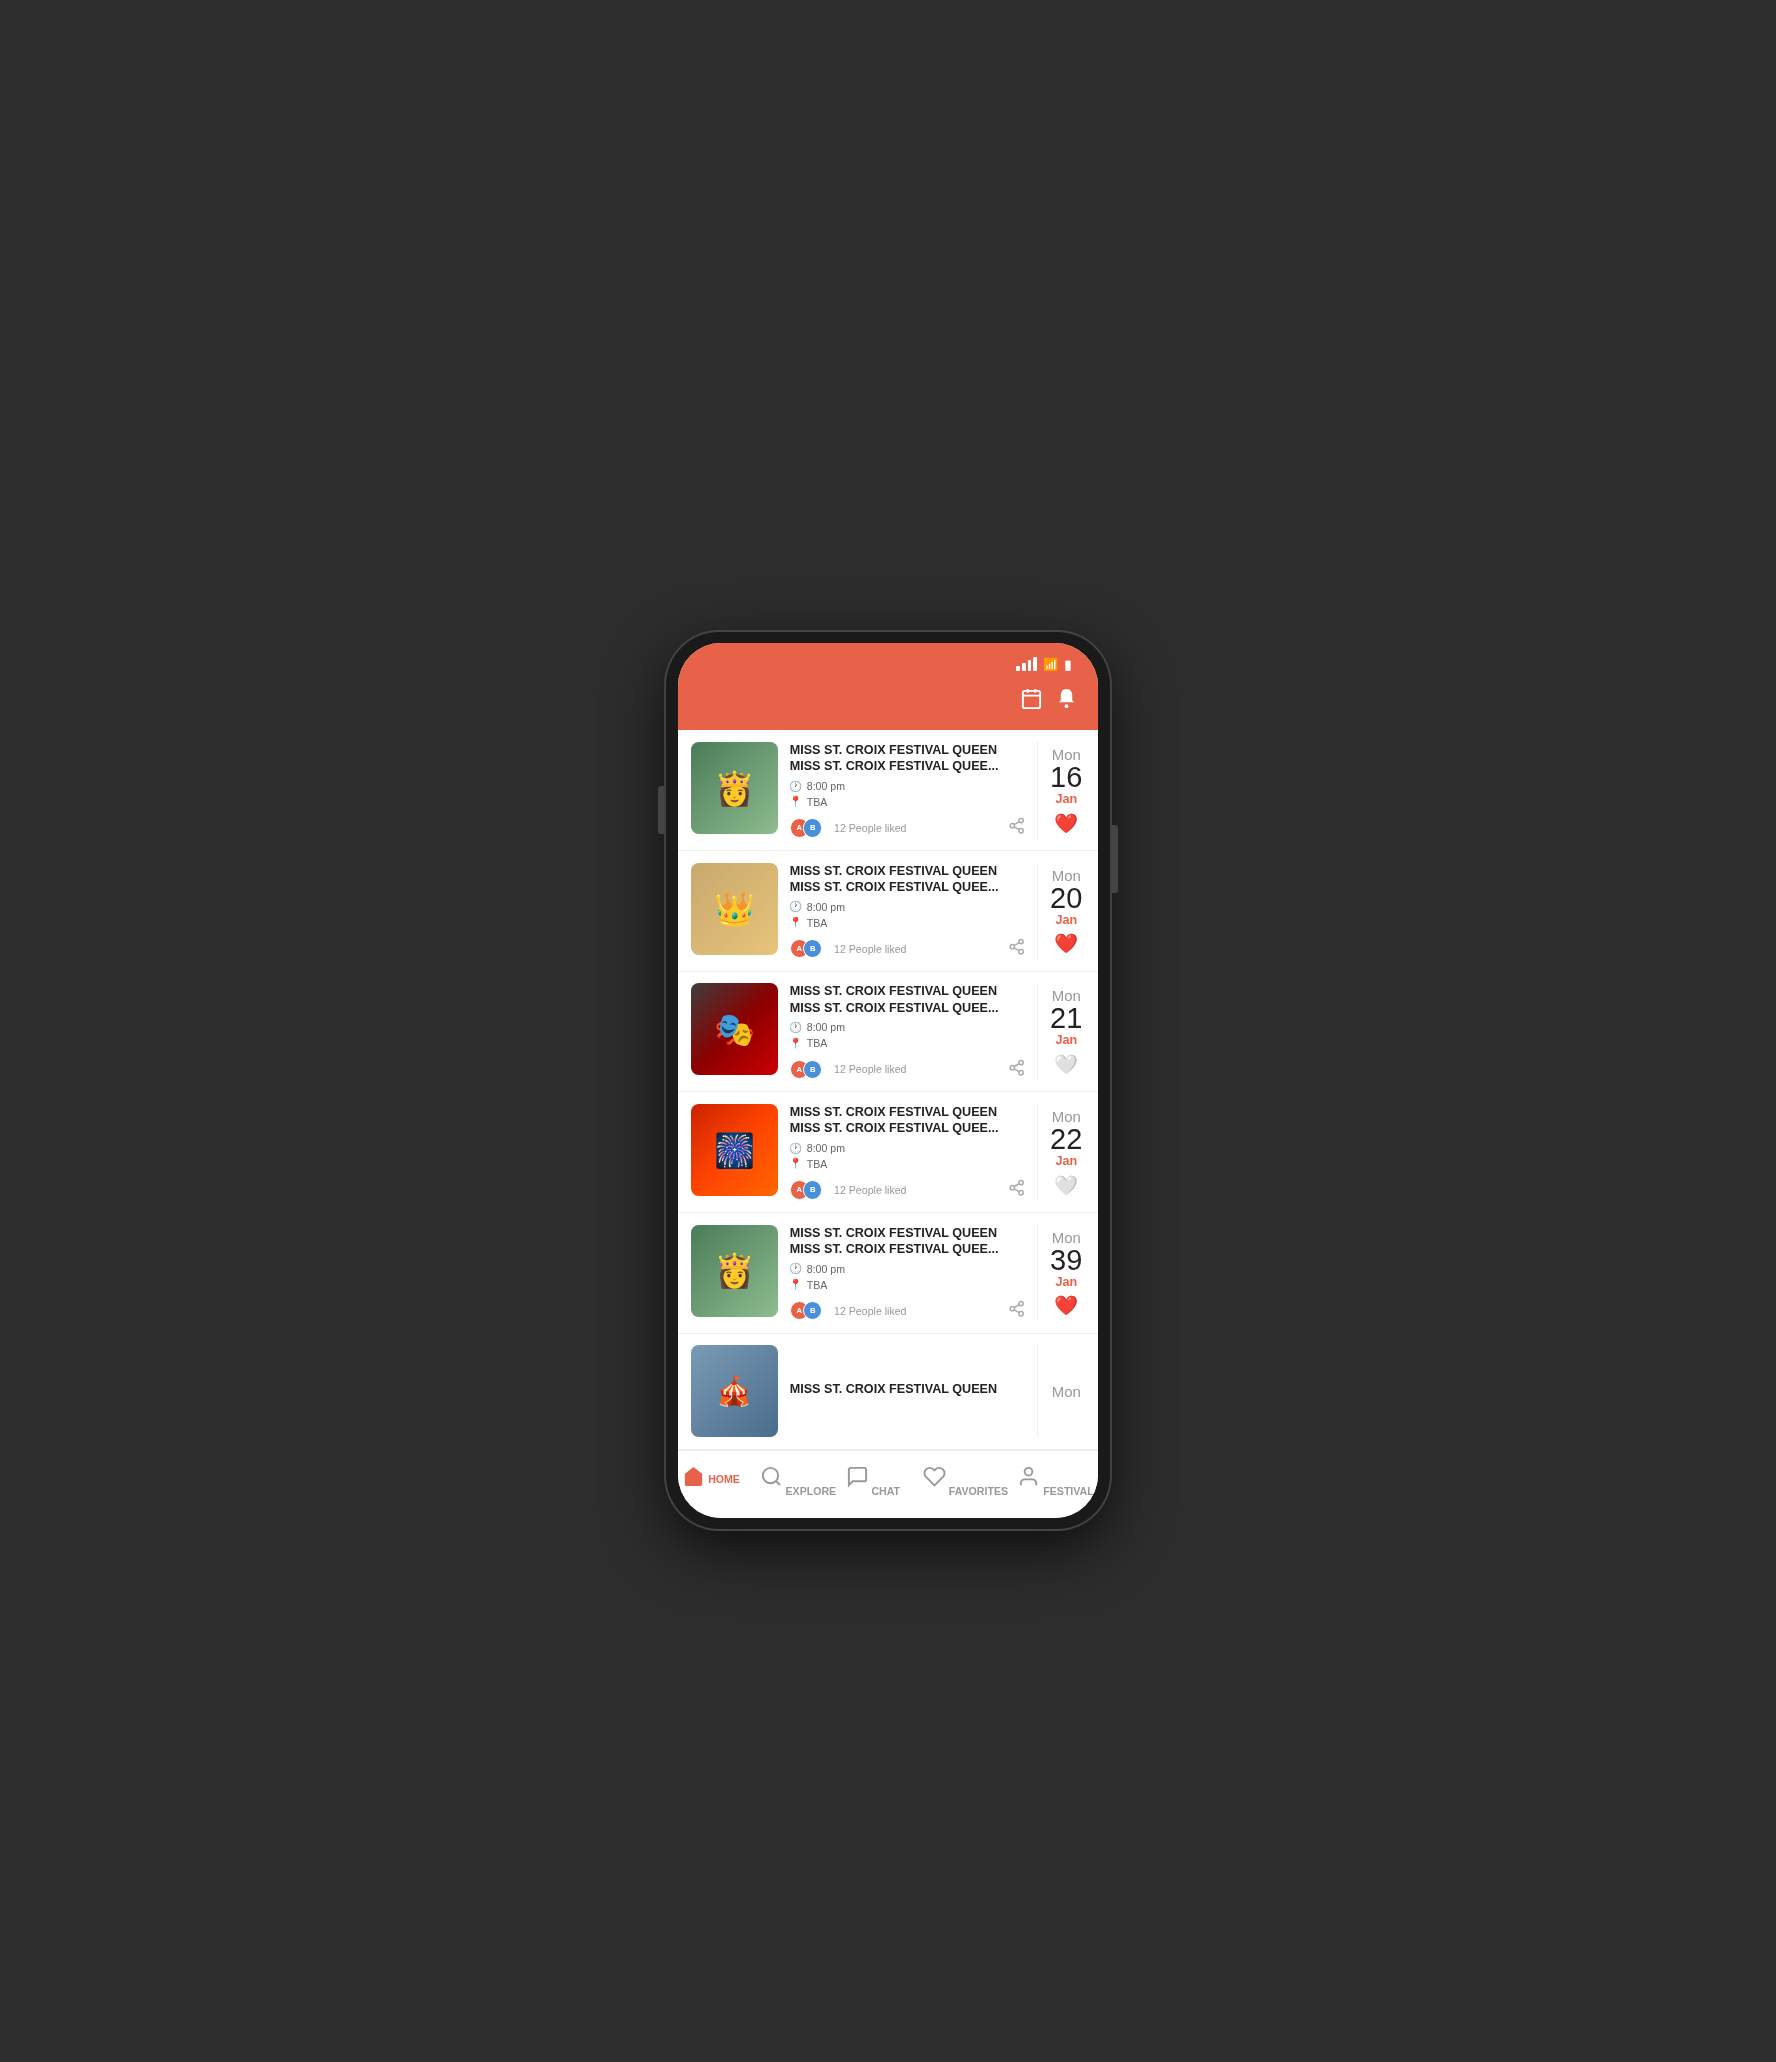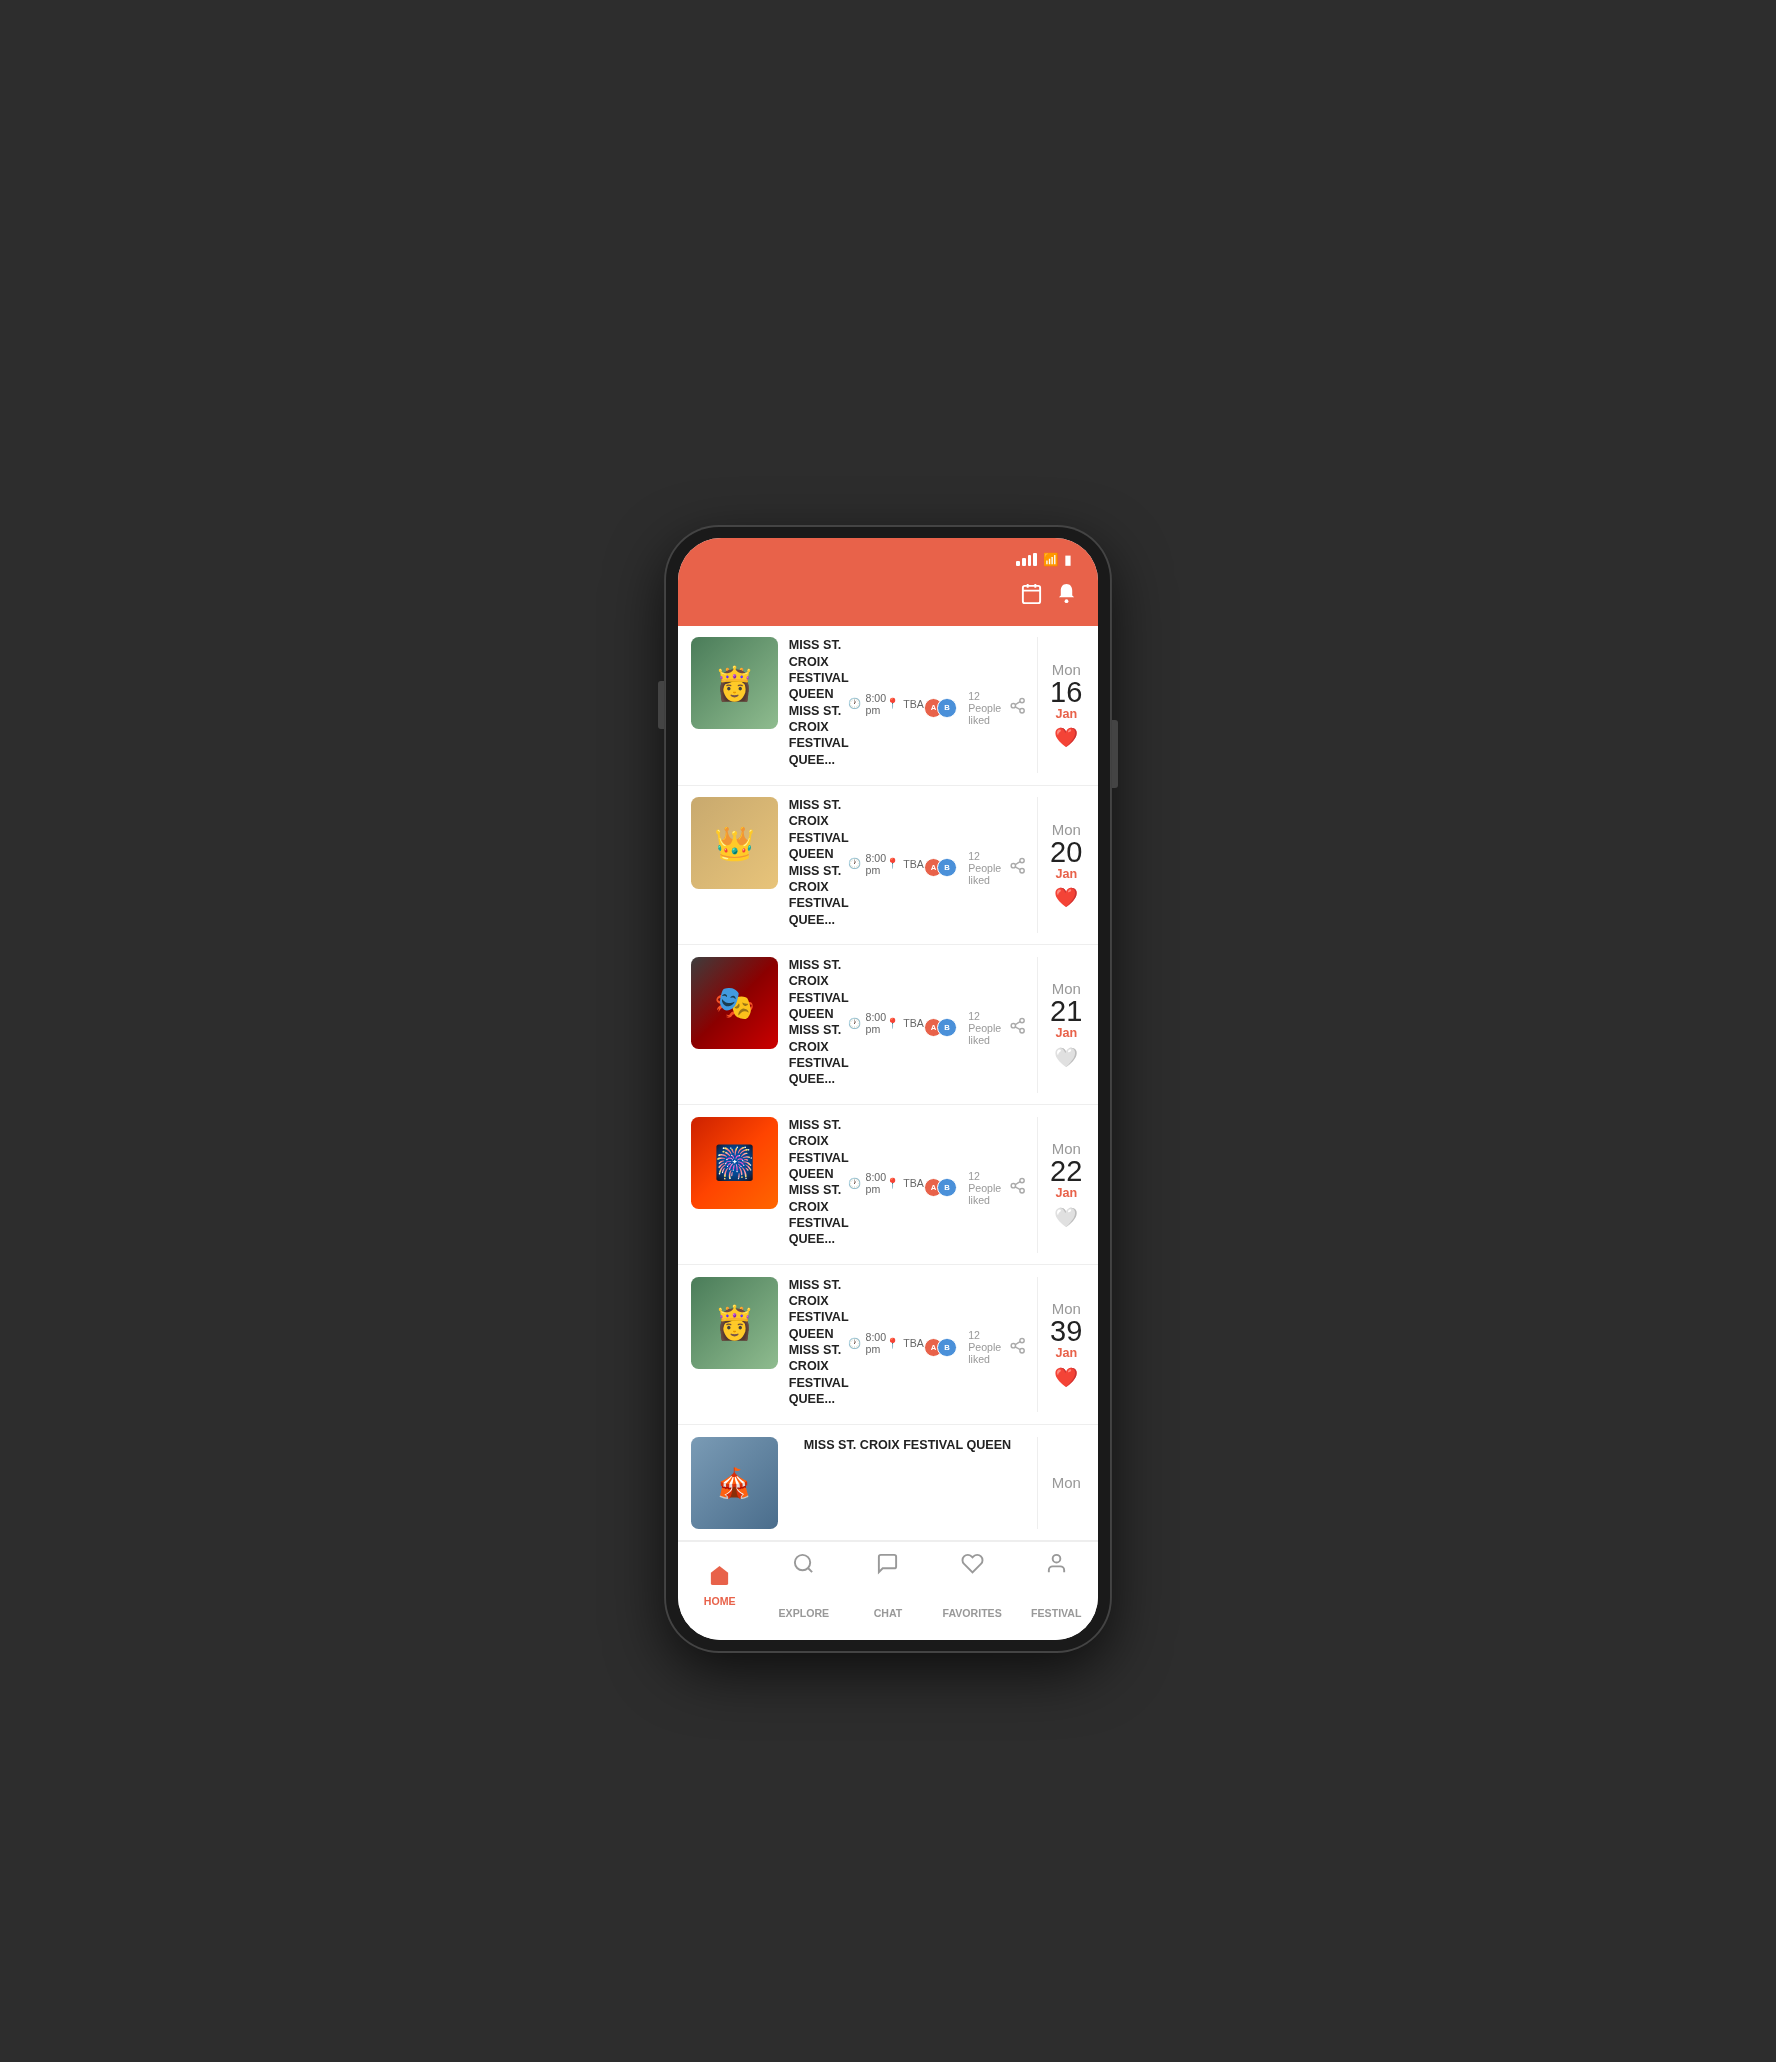--- a/index.html
+++ b/index.html
@@ -117,21 +117,21 @@
       border-radius: 7.7px;
       flex-shrink: 0;
       display: flex;
       align-items: center;
       justify-content: center;
       font-size: 27px;
     }
     .event-content {
       flex: 1;
       display: flex;
-      flex-direction: row;
+      flex-direction: column;
       justify-content: center;
       min-width: 0;
     }
     .event-title {
       font-size: 12.6px;
       font-weight: 700;
       color: #222;
       line-height: 1.3;
       margin-bottom: 4.8px;
     }
@@ -217,21 +217,21 @@
     .bottom-nav {
       background: white;
       display: flex;
       justify-content: space-around;
       align-items: center;
       padding: 9.7px 0 21px;
       border-top: 1px solid #eee;
     }
     .nav-item {
       display: flex;
-      flex-direction: column;
+      flex-direction: row;
       align-items: center;
       gap: 2.9px;
       cursor: pointer;
       min-width: 68px;
     }
     .nav-icon { font-size: 21px; }
     .nav-label { font-size: 10.6px; font-weight: 600; }
     .nav-item.active .nav-icon { color: #e8624a; }
     .nav-item.active .nav-label { color: #e8624a; }
     .nav-item:not(.active) .nav-icon { color: #999; }

